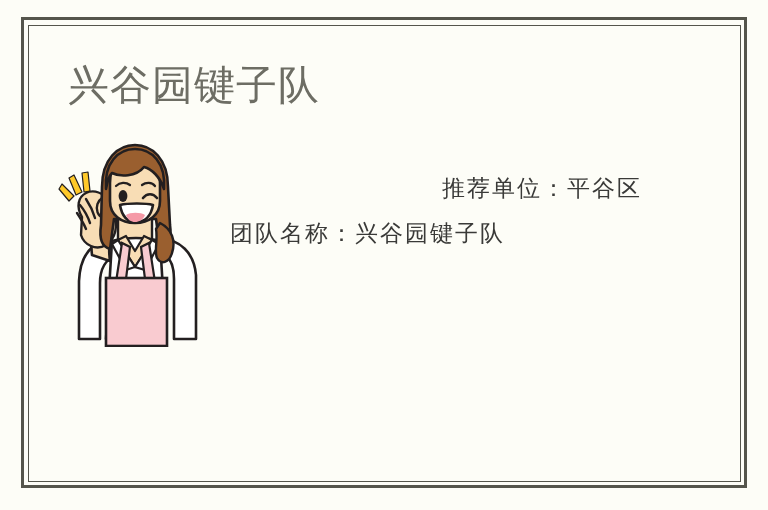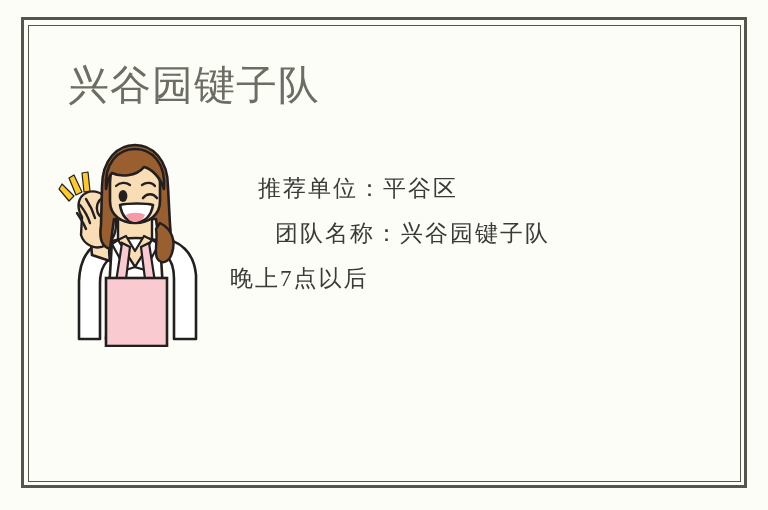--- a/index.html
+++ b/index.html
@@ -80,22 +80,22 @@
     color: #3a3a38;
     font-family: "Liberation Serif", serif;
     font-size: 23px;
     line-height: 45px;
     letter-spacing: 2px;
     white-space: nowrap;
   }
   .info-line {
     height: 45px;
   }
-  .info-line.indent-1 { padding-left: 36px; }
-  .info-line.indent-2 { padding-left: 8px; margin-left: 45px; }
+  .info-line.indent-1 { padding-left: 36px; text-align: right; }
+  .info-line.indent-2 { padding-left: 8px; }
   .info-line.indent-3 { padding-left: 18px; }
   .info-line.indent-4 { padding-left: 44px; }
   .info-line.indent-5 { padding-left: 8px; }
 </style>
 </head>
 <body>
 
 <div class="page">
 
   <div class="frame-outer"></div>
@@ -154,16 +154,15 @@
       <path d="M87 55 C91 50 97 50 101 55" fill="none" stroke="#231f20" stroke-width="2.6" stroke-linecap="round"></path>
 
       <path d="M64 62 C72 60 90 60 97 62 C95 74 88 79 80 79 C72 79 66 74 64 62 Z" fill="#ffffff" stroke="#231f20" stroke-width="2.6" stroke-linejoin="round"></path>
       <path d="M70 72 C74 69 85 69 89 72 C87 77 83 79 79 79 C75 79 72 77 70 72 Z" fill="#f59aa8"></path>
     </svg>
   </div>
 
   <div class="info-block">
     <div class="info-line indent-1">推荐单位：平谷区</div>
     <div class="info-line indent-2">团队名称：兴谷园键子队</div>
-    <div class="info-line indent-5">晚上7点以后</div>
   </div>
 
 </div>
 
 </body></html>

